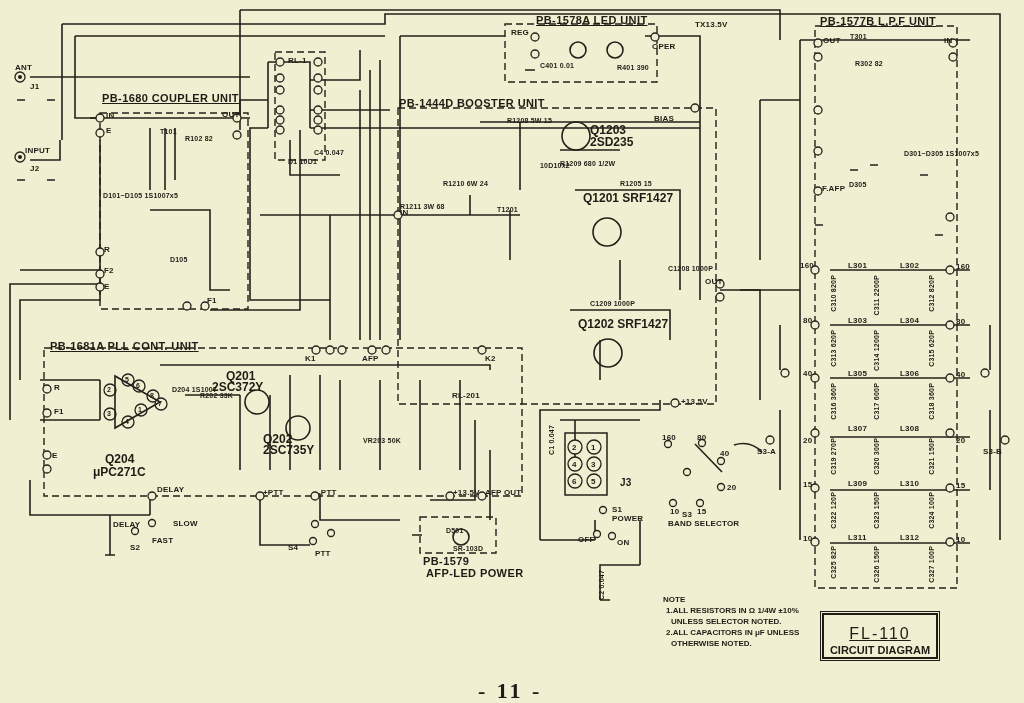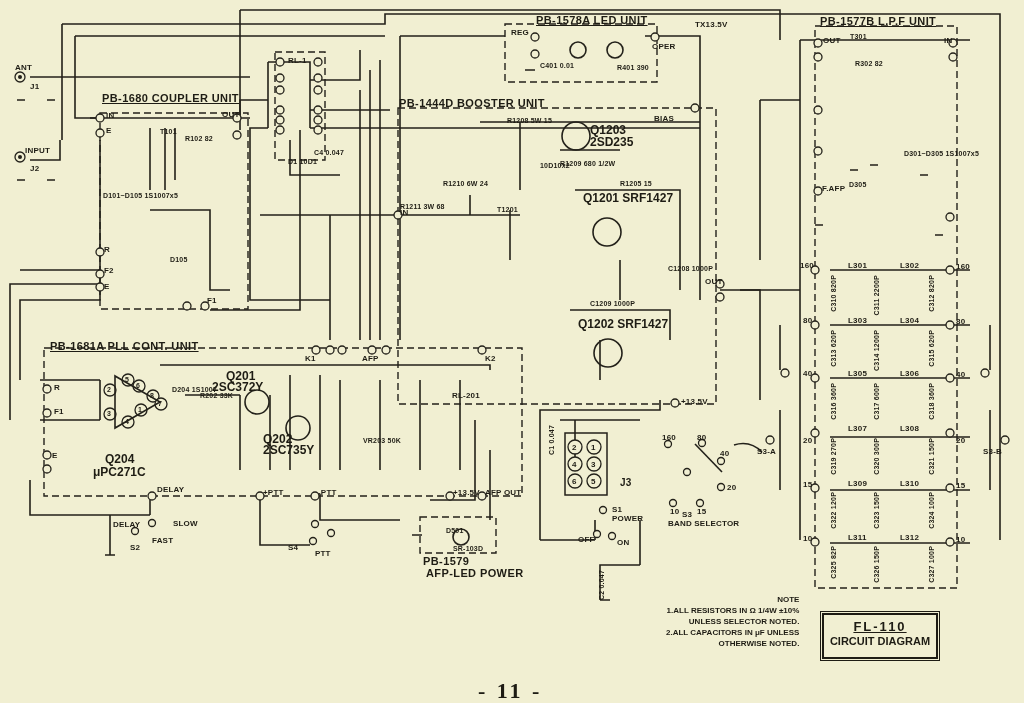--- a/index.html
+++ b/index.html
@@ -5,23 +5,23 @@
   html,body{margin:0;padding:0;}
   body{width:1024px;height:703px;background:#f1efd2;position:relative;overflow:hidden;font-family:"Liberation Sans",sans-serif;color:#1e1c14;}
   svg#schem{position:absolute;left:0;top:0;width:1024px;height:703px;}
   .w{stroke:#23211a;stroke-width:1.6;fill:none;}
   .box{stroke:#23211a;stroke-width:1.4;fill:none;stroke-dasharray:7 4;}
   .term{stroke:#23211a;stroke-width:1.3;fill:#f1efd2;}
   .lbl{position:absolute;font-size:8px;font-weight:bold;white-space:nowrap;letter-spacing:0.2px;}
   .unit{position:absolute;font-size:11px;font-weight:bold;white-space:nowrap;letter-spacing:0.4px;text-align:center;}
   .part{position:absolute;font-size:12px;font-weight:bold;white-space:nowrap;}
   .vt{writing-mode:vertical-rl;transform:rotate(180deg);}
-  .note{position:absolute;left:663px;top:594px;font-size:8px;font-weight:bold;line-height:11px;text-align:right;}
+  .note{position:absolute;left:663px;top:594px;font-size:8px;font-weight:bold;line-height:11px;}
   .titlebox{position:absolute;left:822px;top:613px;width:112px;height:42px;border:2px solid #1e1c14;box-shadow:0 0 0 1px #f1efd2, 0 0 0 2px #1e1c14;text-align:center;}
-  .titlebox .t1{font-size:13px;letter-spacing:2px;text-decoration:underline;margin-top:4px;font-weight:bold;}
+  .titlebox .t1{font-size:16px;letter-spacing:2px;text-decoration:underline;margin-top:10px;}
   .titlebox .t2{font-size:11px;font-weight:bold;margin-top:1px;}
   .pagenum{position:absolute;left:478px;top:678px;font-family:"Liberation Serif",serif;font-size:22px;font-weight:bold;letter-spacing:3px;}
 </style>
 </head>
 <body>
 
 <svg id="schem" viewBox="0 0 1024 703">
   <g>
 
     <path class="w" d="M62 24 H385 V14 H640 M62 24 V140"></path>

